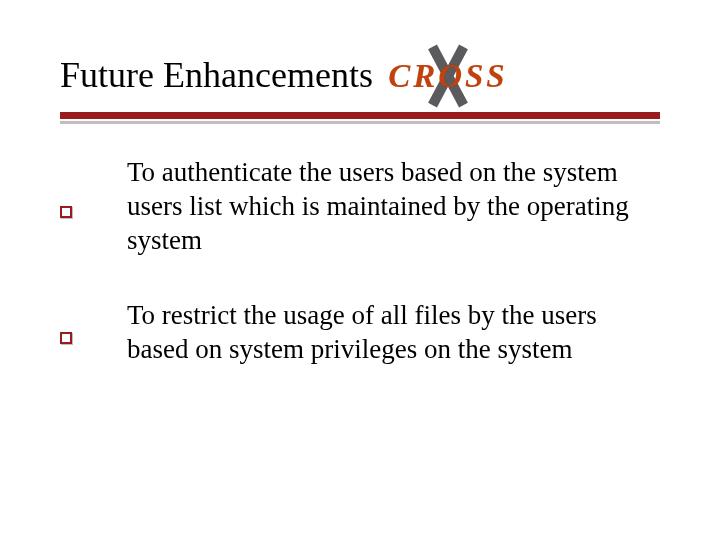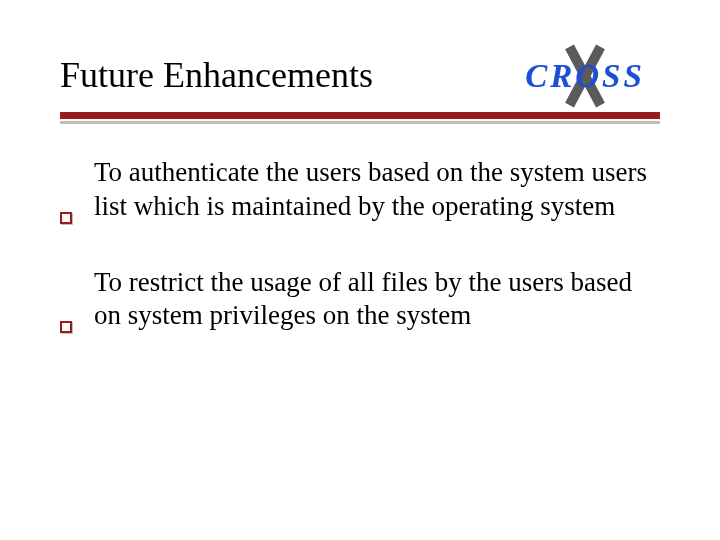--- a/index.html
+++ b/index.html
@@ -15,21 +15,20 @@
   .slide {
     position: relative;
     width: 720px;
     height: 540px;
     box-sizing: border-box;
     padding: 48px 60px 40px 60px;
   }
   .title-row {
     display: flex;
     align-items: center;
-    justify-content: space-between;
   }
   .title {
     font-size: 36px;
     font-weight: 400;
     margin: 0;
     line-height: 1.1;
   }
   .logo {
     width: 150px;
     height: 56px;
@@ -60,21 +59,21 @@
   .logo .word {
     position: absolute;
     top: 50%;
     left: 50%;
     transform: translate(-50%, -48%);
     font-family: "Brush Script MT", "Segoe Script", "Lucida Handwriting", cursive;
     font-style: italic;
     font-weight: 700;
     font-size: 33px;
     letter-spacing: 3px;
-    color: #1d4ed8;
+    color: #c2410c;
     white-space: nowrap;
     text-shadow: 0 0 1px rgba(0,0,0,0.15);
   }
   .title-rule {
     margin-top: 8px;
     height: 16px;
     position: relative;
   }
   .title-rule .bar {
     background: #9a1b1e;
@@ -85,22 +84,23 @@
     background: #bfbfbf;
     height: 3px;
     width: 100%;
     margin-top: 2px;
   }
   .body {
     margin-top: 28px;
   }
   .bullet-item {
     display: flex;
-    align-items: flex-end;
+    align-items: center;
     margin-bottom: 42px;
+    gap: 33px;
   }
   .bullet-mark {
     flex: 0 0 auto;
     width: 12px;
     height: 12px;
     border: 2px solid #9a1b1e;
     box-sizing: border-box;
     margin-top: 10px;
     margin-right: 22px;
     box-shadow: 1px 1px 0 rgba(0,0,0,0.25);

